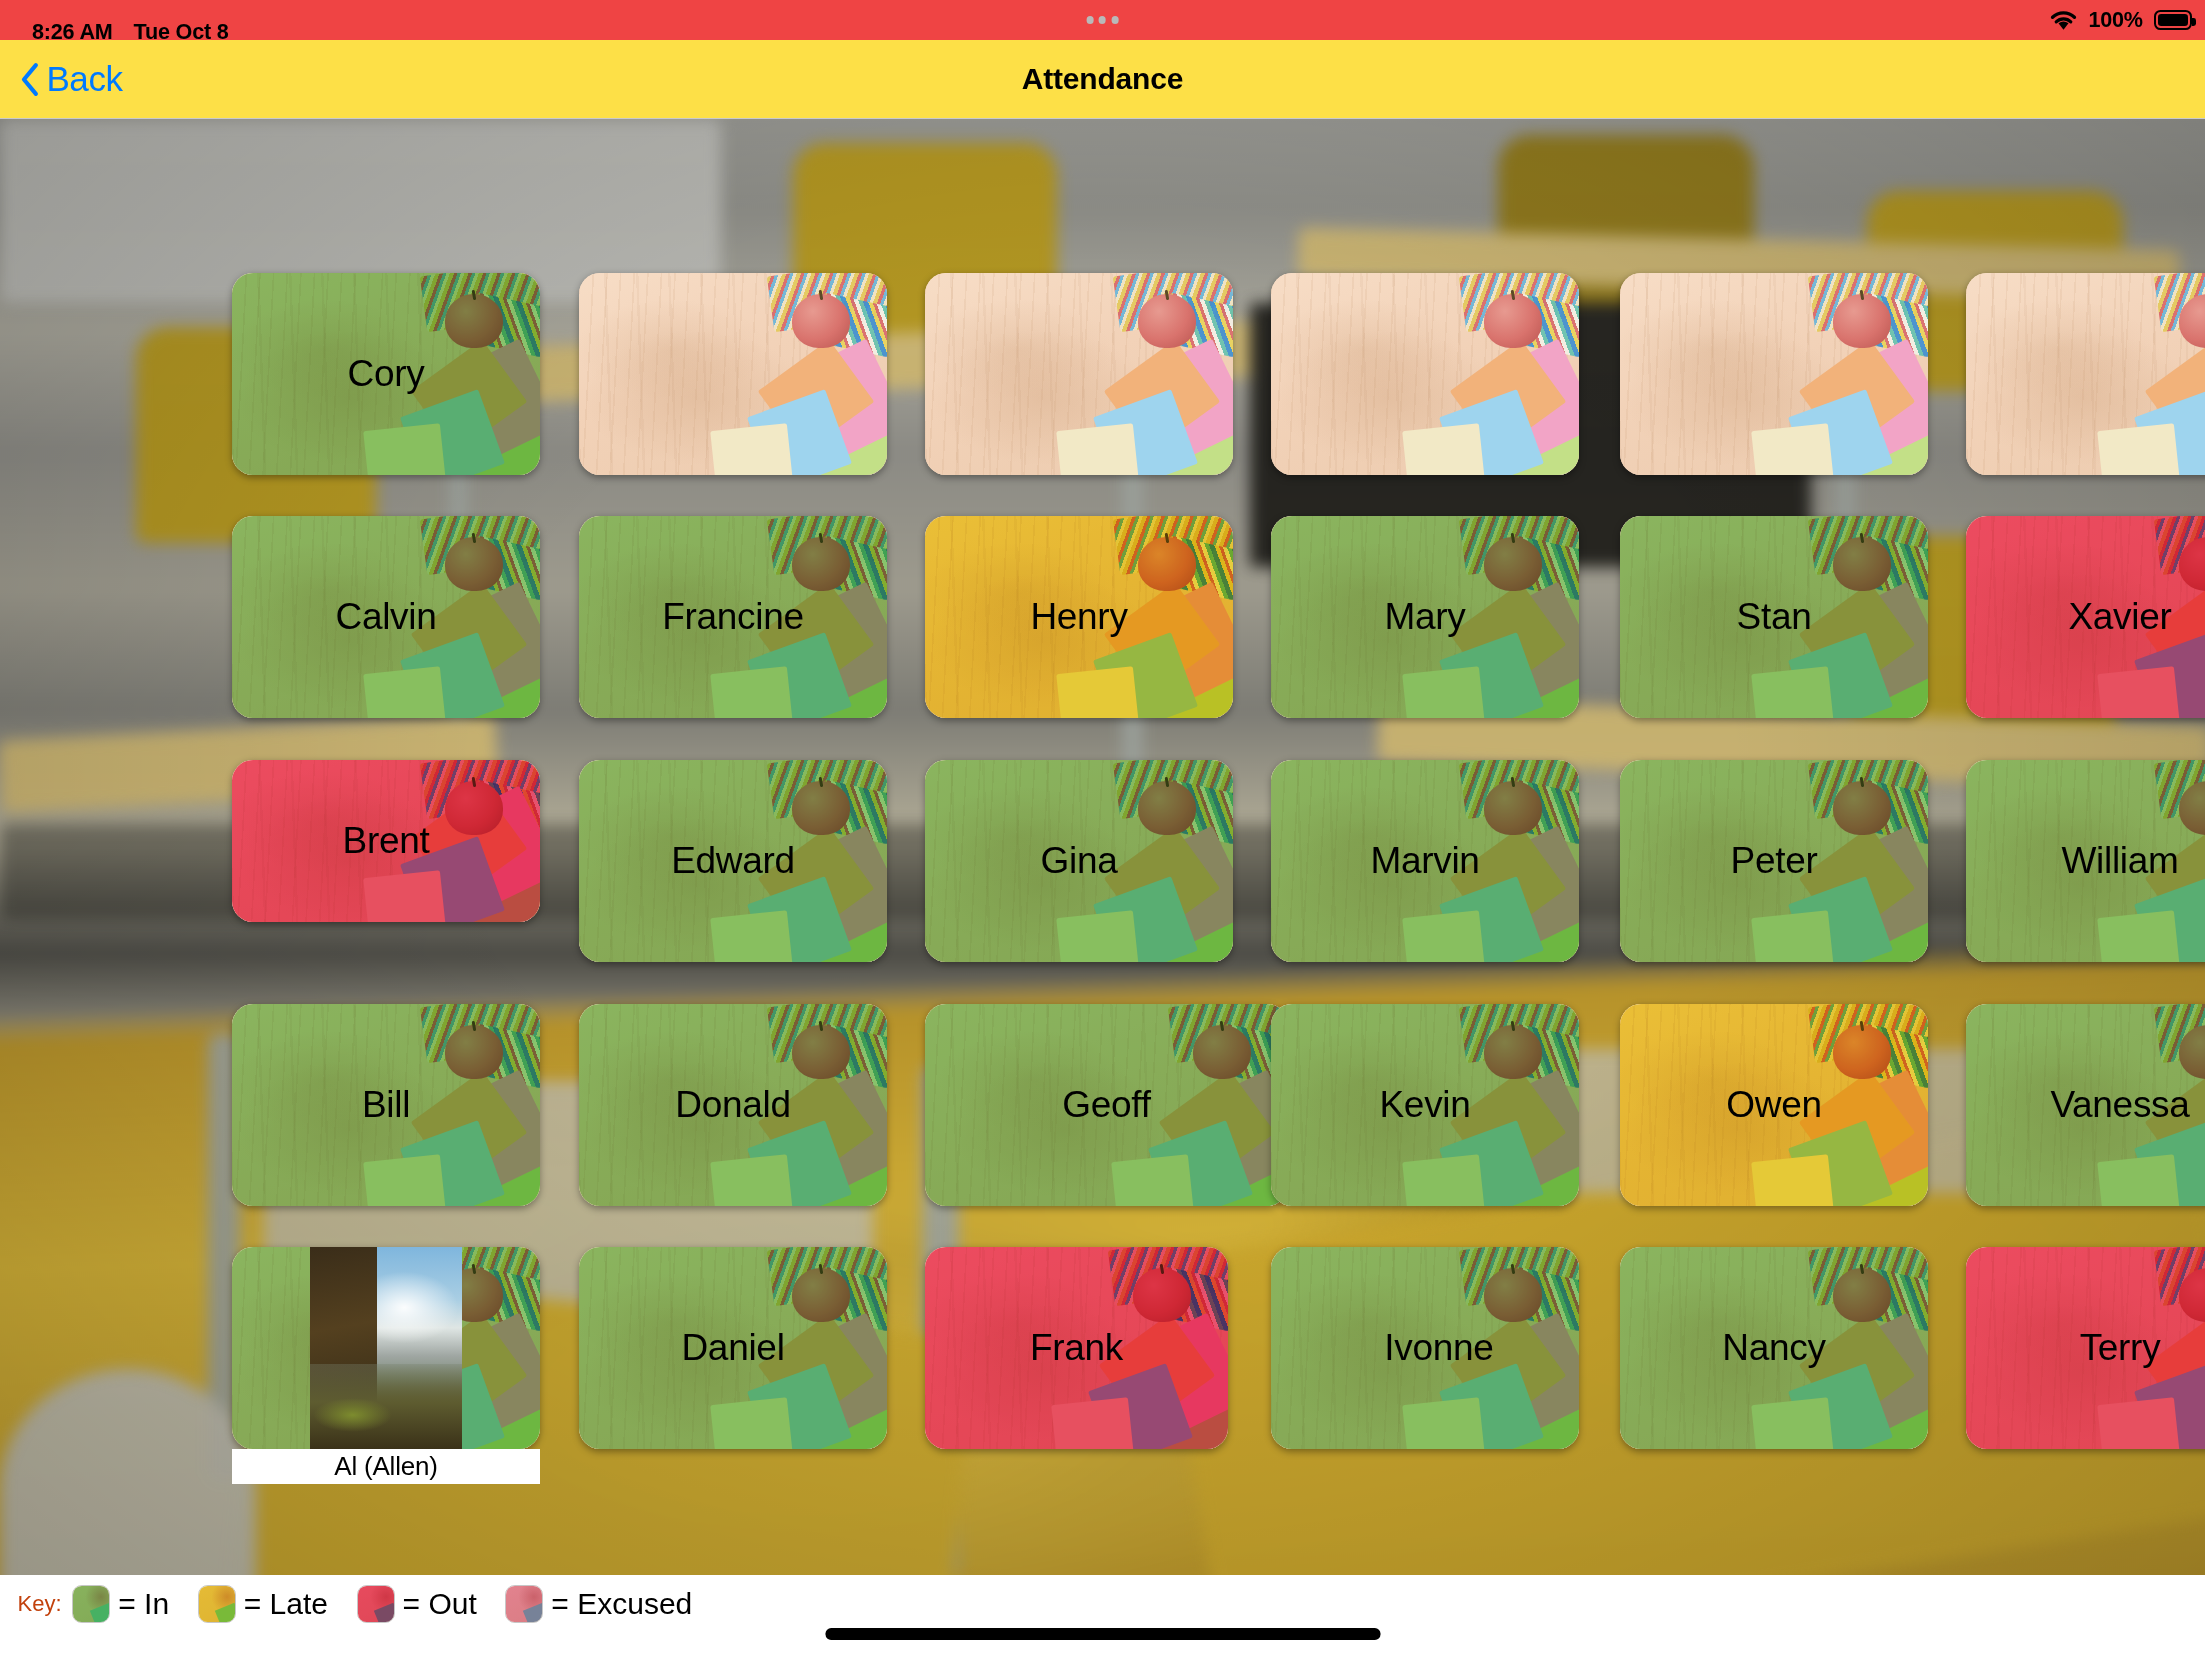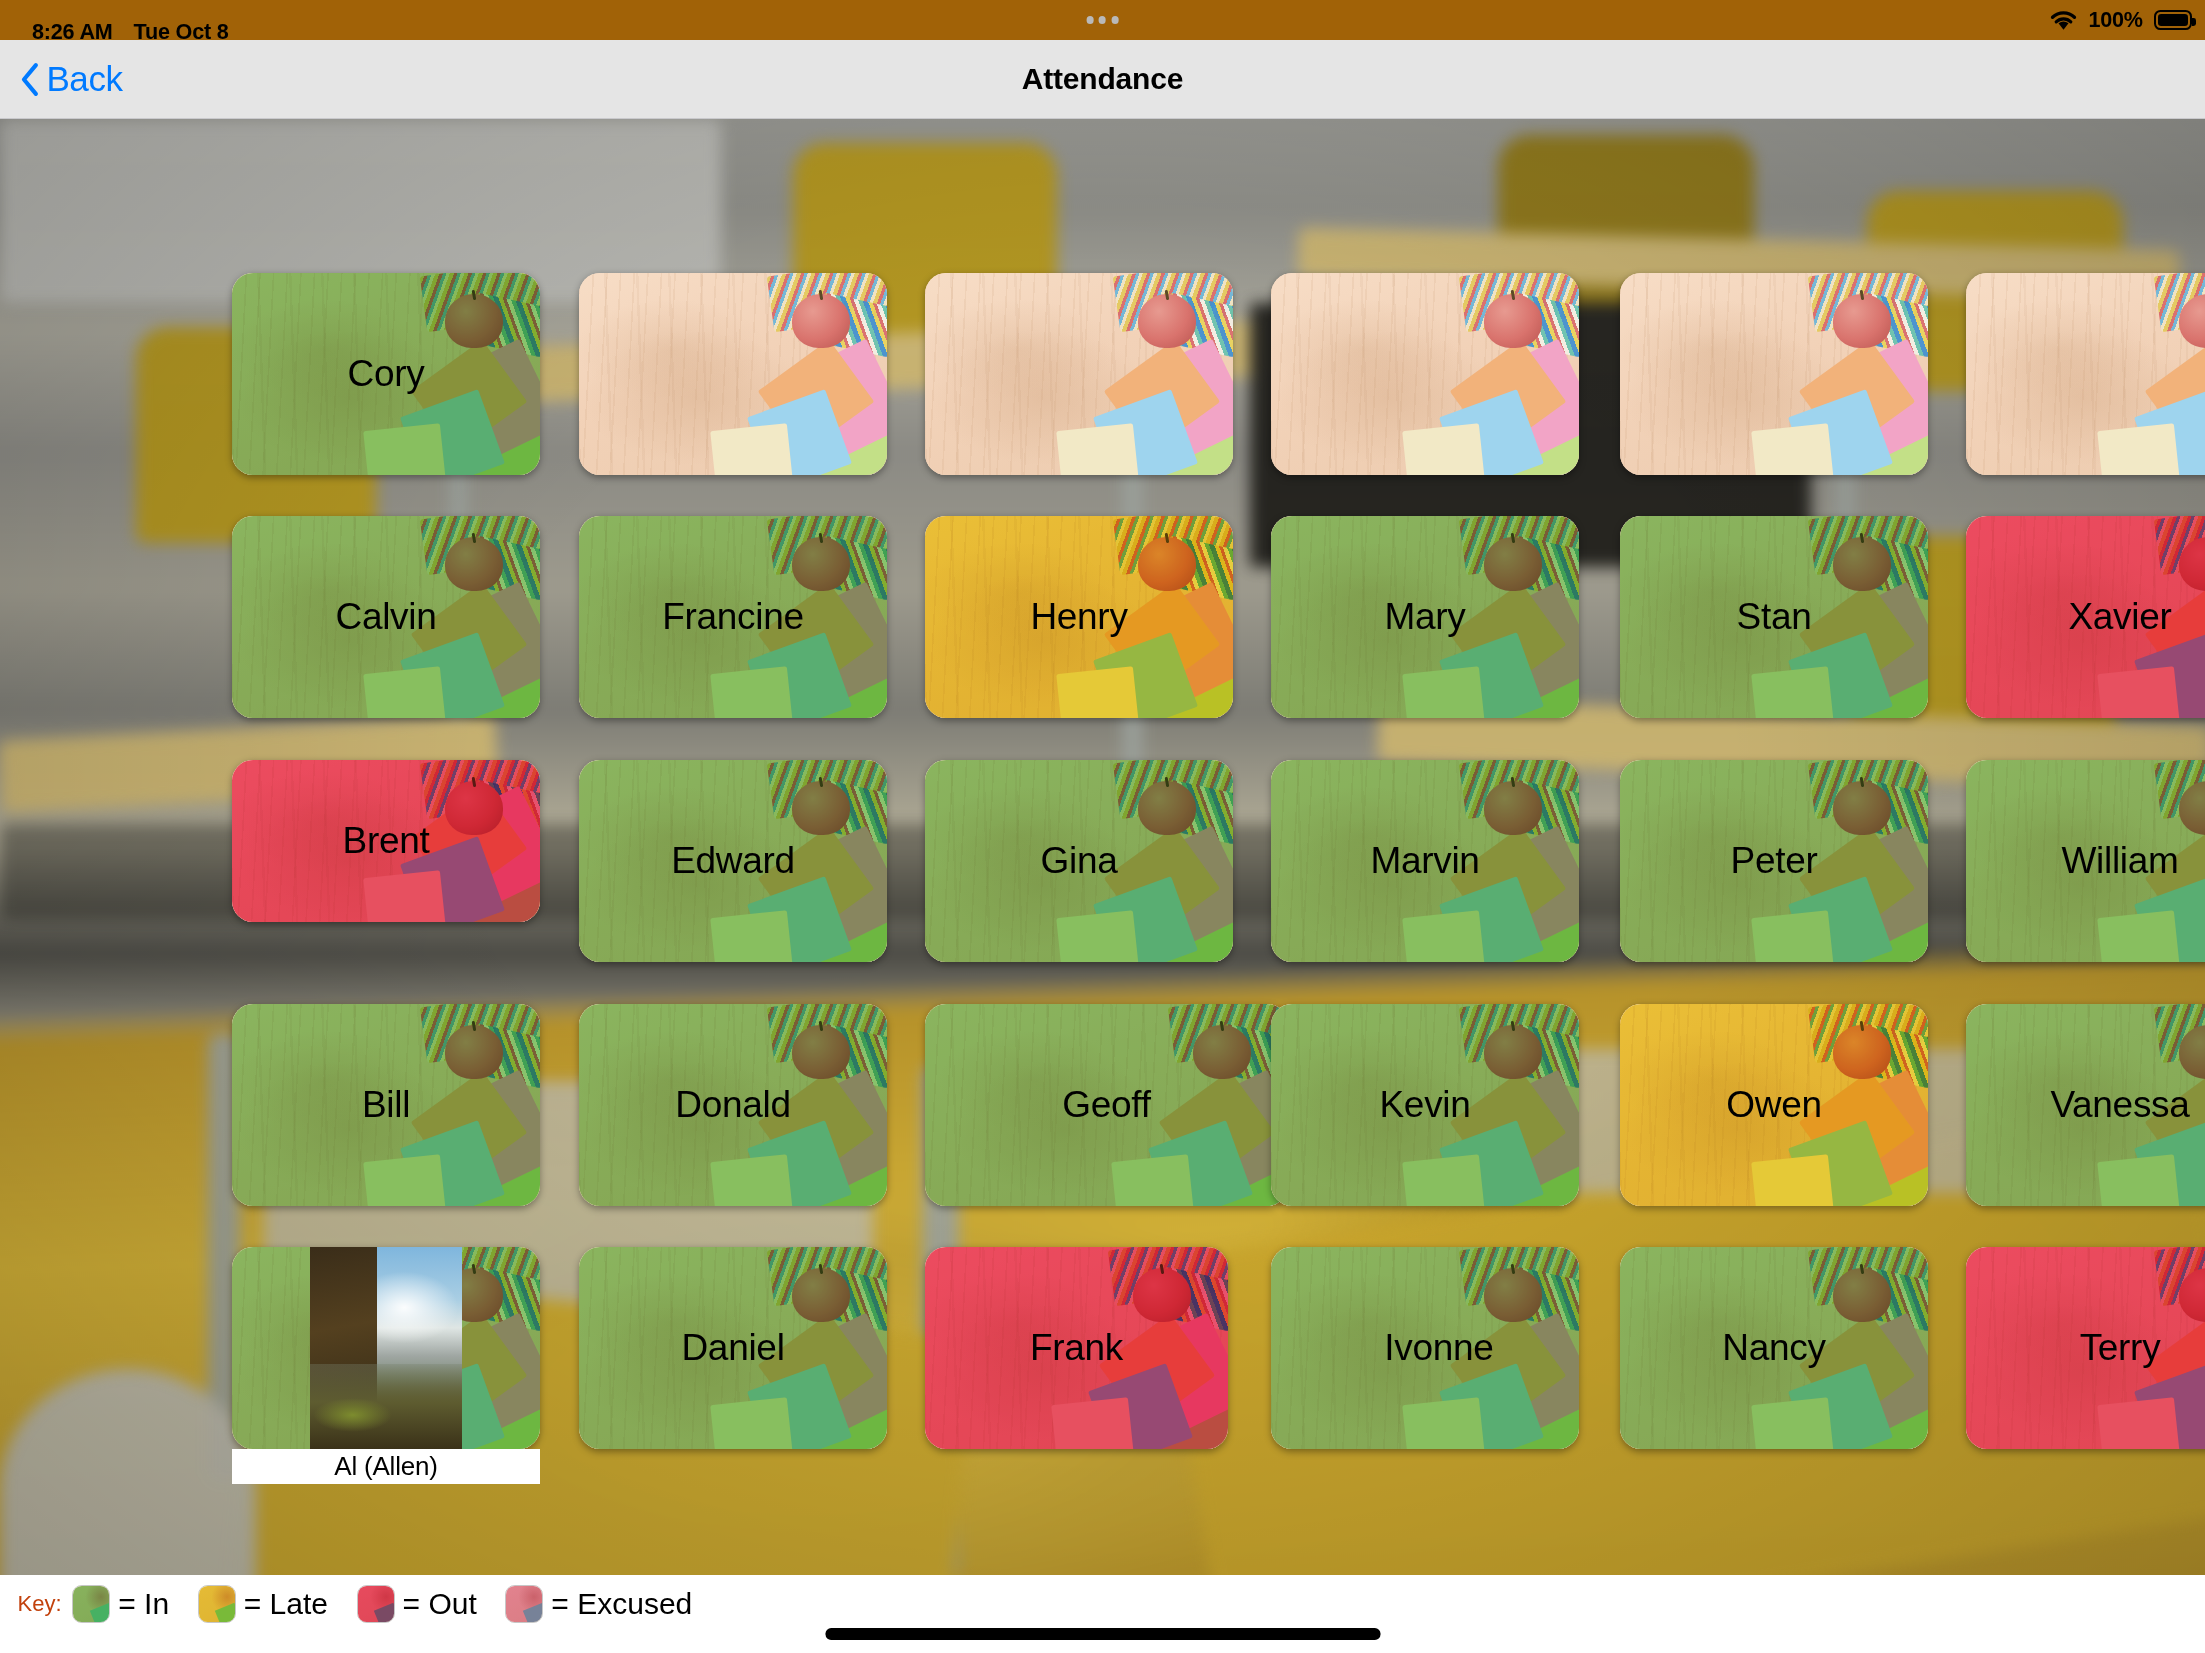--- a/index.html
+++ b/index.html
@@ -7,41 +7,41 @@
     width:2205px; height:1654px; overflow:hidden;
     font-family:"Liberation Sans", sans-serif;
     background:#ffffff;
   }
 
   #app { position:relative; width:2205px; height:1654px; }
 
   
   .statusbar{
     position:absolute; left:0; top:0; width:2205px; height:40px;
-    background:#a16207; color:#000;
+    background:#ef4444; color:#000;
     display:flex; align-items:center; z-index:40;
   }
   .sb-left{ position:absolute; left:32px; display:flex; align-items:baseline; gap:21px; }
   .sb-time{ font-size:21.6px; font-weight:600; letter-spacing:-0.2px; }
   .sb-date{ font-size:21.6px; font-weight:600; letter-spacing:-0.2px;margin-top:24px; }
   .sb-center{ position:absolute; left:50%; transform:translateX(-50%); display:flex; gap:5.6px; align-items:center; }
   .sb-dot{ width:7.2px;height:7.2px;border-radius:50%;background:#b9b9b9; }
   .sb-right{ position:absolute; right:13px; display:flex; align-items:center; gap:11.2px; }
   .sb-pct{ font-size:21.6px; font-weight:600; letter-spacing:-0.2px; }
   .wifi{ width:27px;height:21px; display:block; }
   .batt{ position:relative; width:38px; height:20px; border:2.4px solid #000; border-radius:6.4px; }
   .batt::after{ content:""; position:absolute; right:-6.4px; top:5.6px; width:4px; height:8.8px;
                 background:#000; border-radius:0 2.4px 2.4px 0; }
   .batt-fill{ position:absolute; left:1.6px; top:1.6px; bottom:1.6px; width:calc(100% - 3.2px);
               background:#000; border-radius:3.2px; }
 
   
   .navbar{
     position:absolute; left:0; top:40px; width:2205px; height:79px;
-    background:#e5e5e5; border-bottom:0.8px solid #c9c9cc; z-index:39;
+    background:#fde047; border-bottom:0.8px solid #c9c9cc; z-index:39;
   }
   .nav-back{
     position:absolute; left:19px; top:50%; transform:translateY(-50%);
     display:flex; align-items:center; gap:6.4px; cursor:pointer;
     color:#007aff;
   }
   .nav-chev{ width:21px; height:35px; display:block; }
   .nav-back-label{ font-size:35px; letter-spacing:-0.4px; color:#007aff; }
   .nav-title{
     position:absolute; left:50%; top:50%; transform:translate(-50%,-50%);

